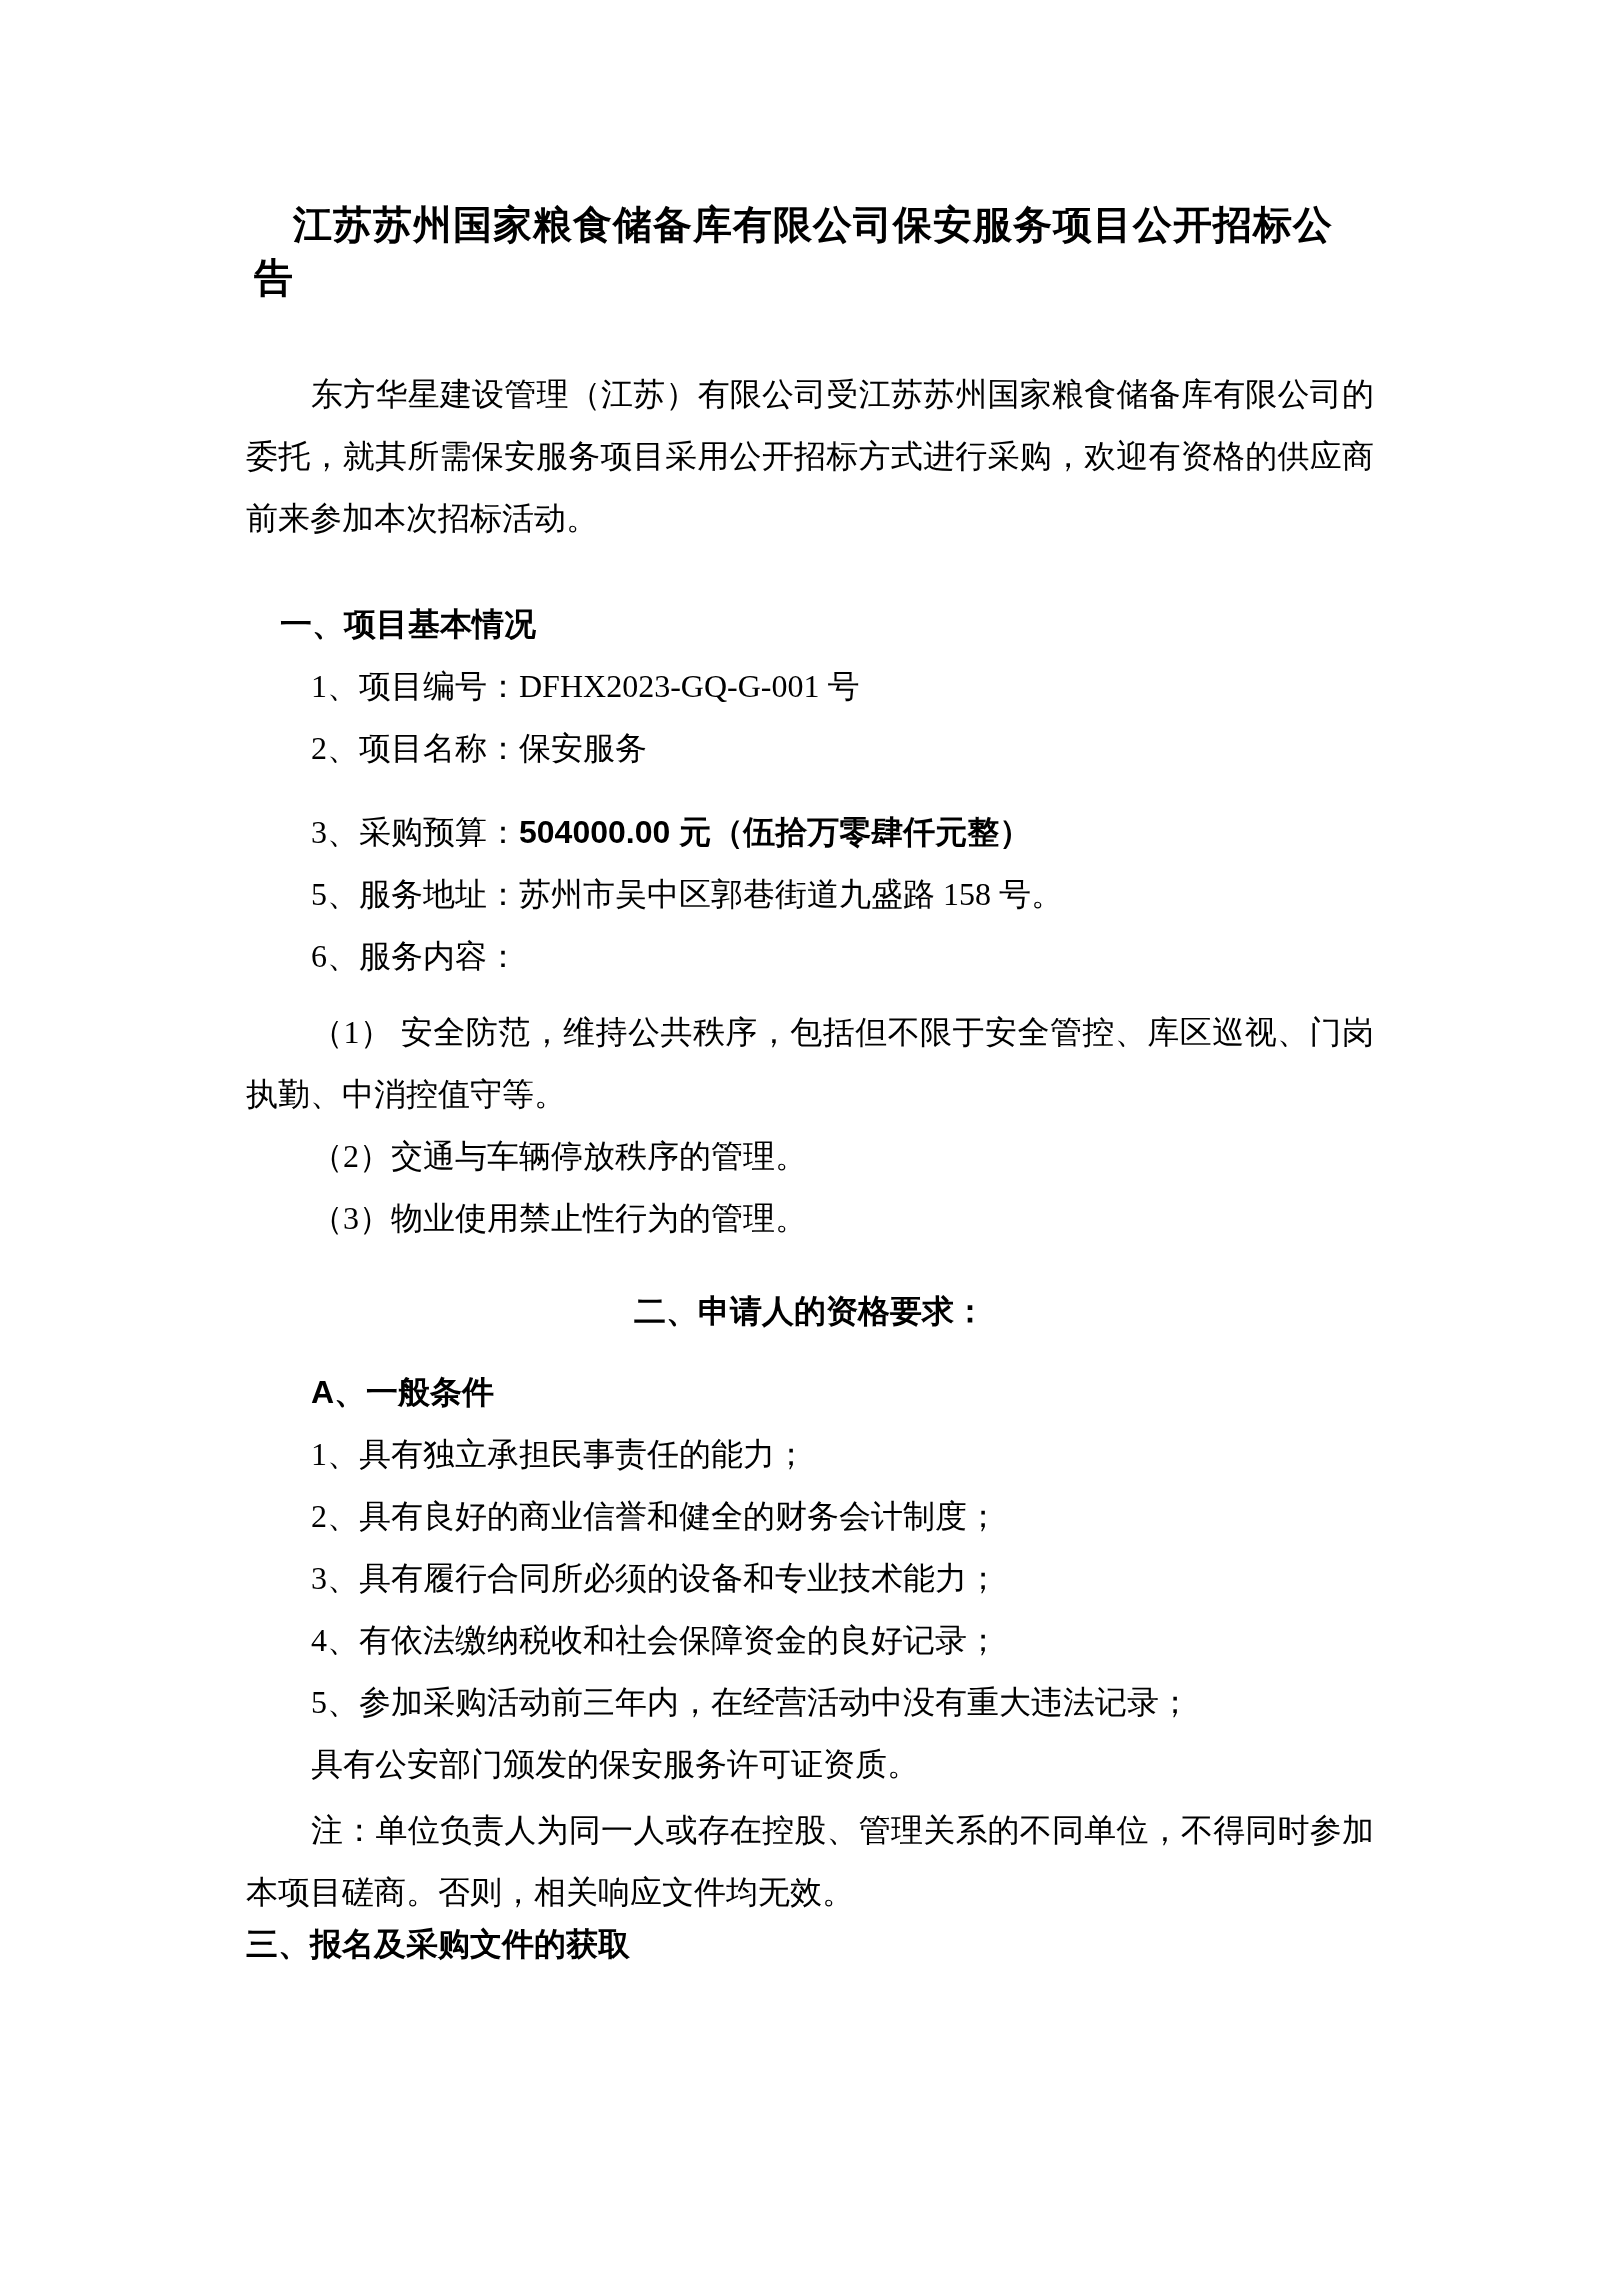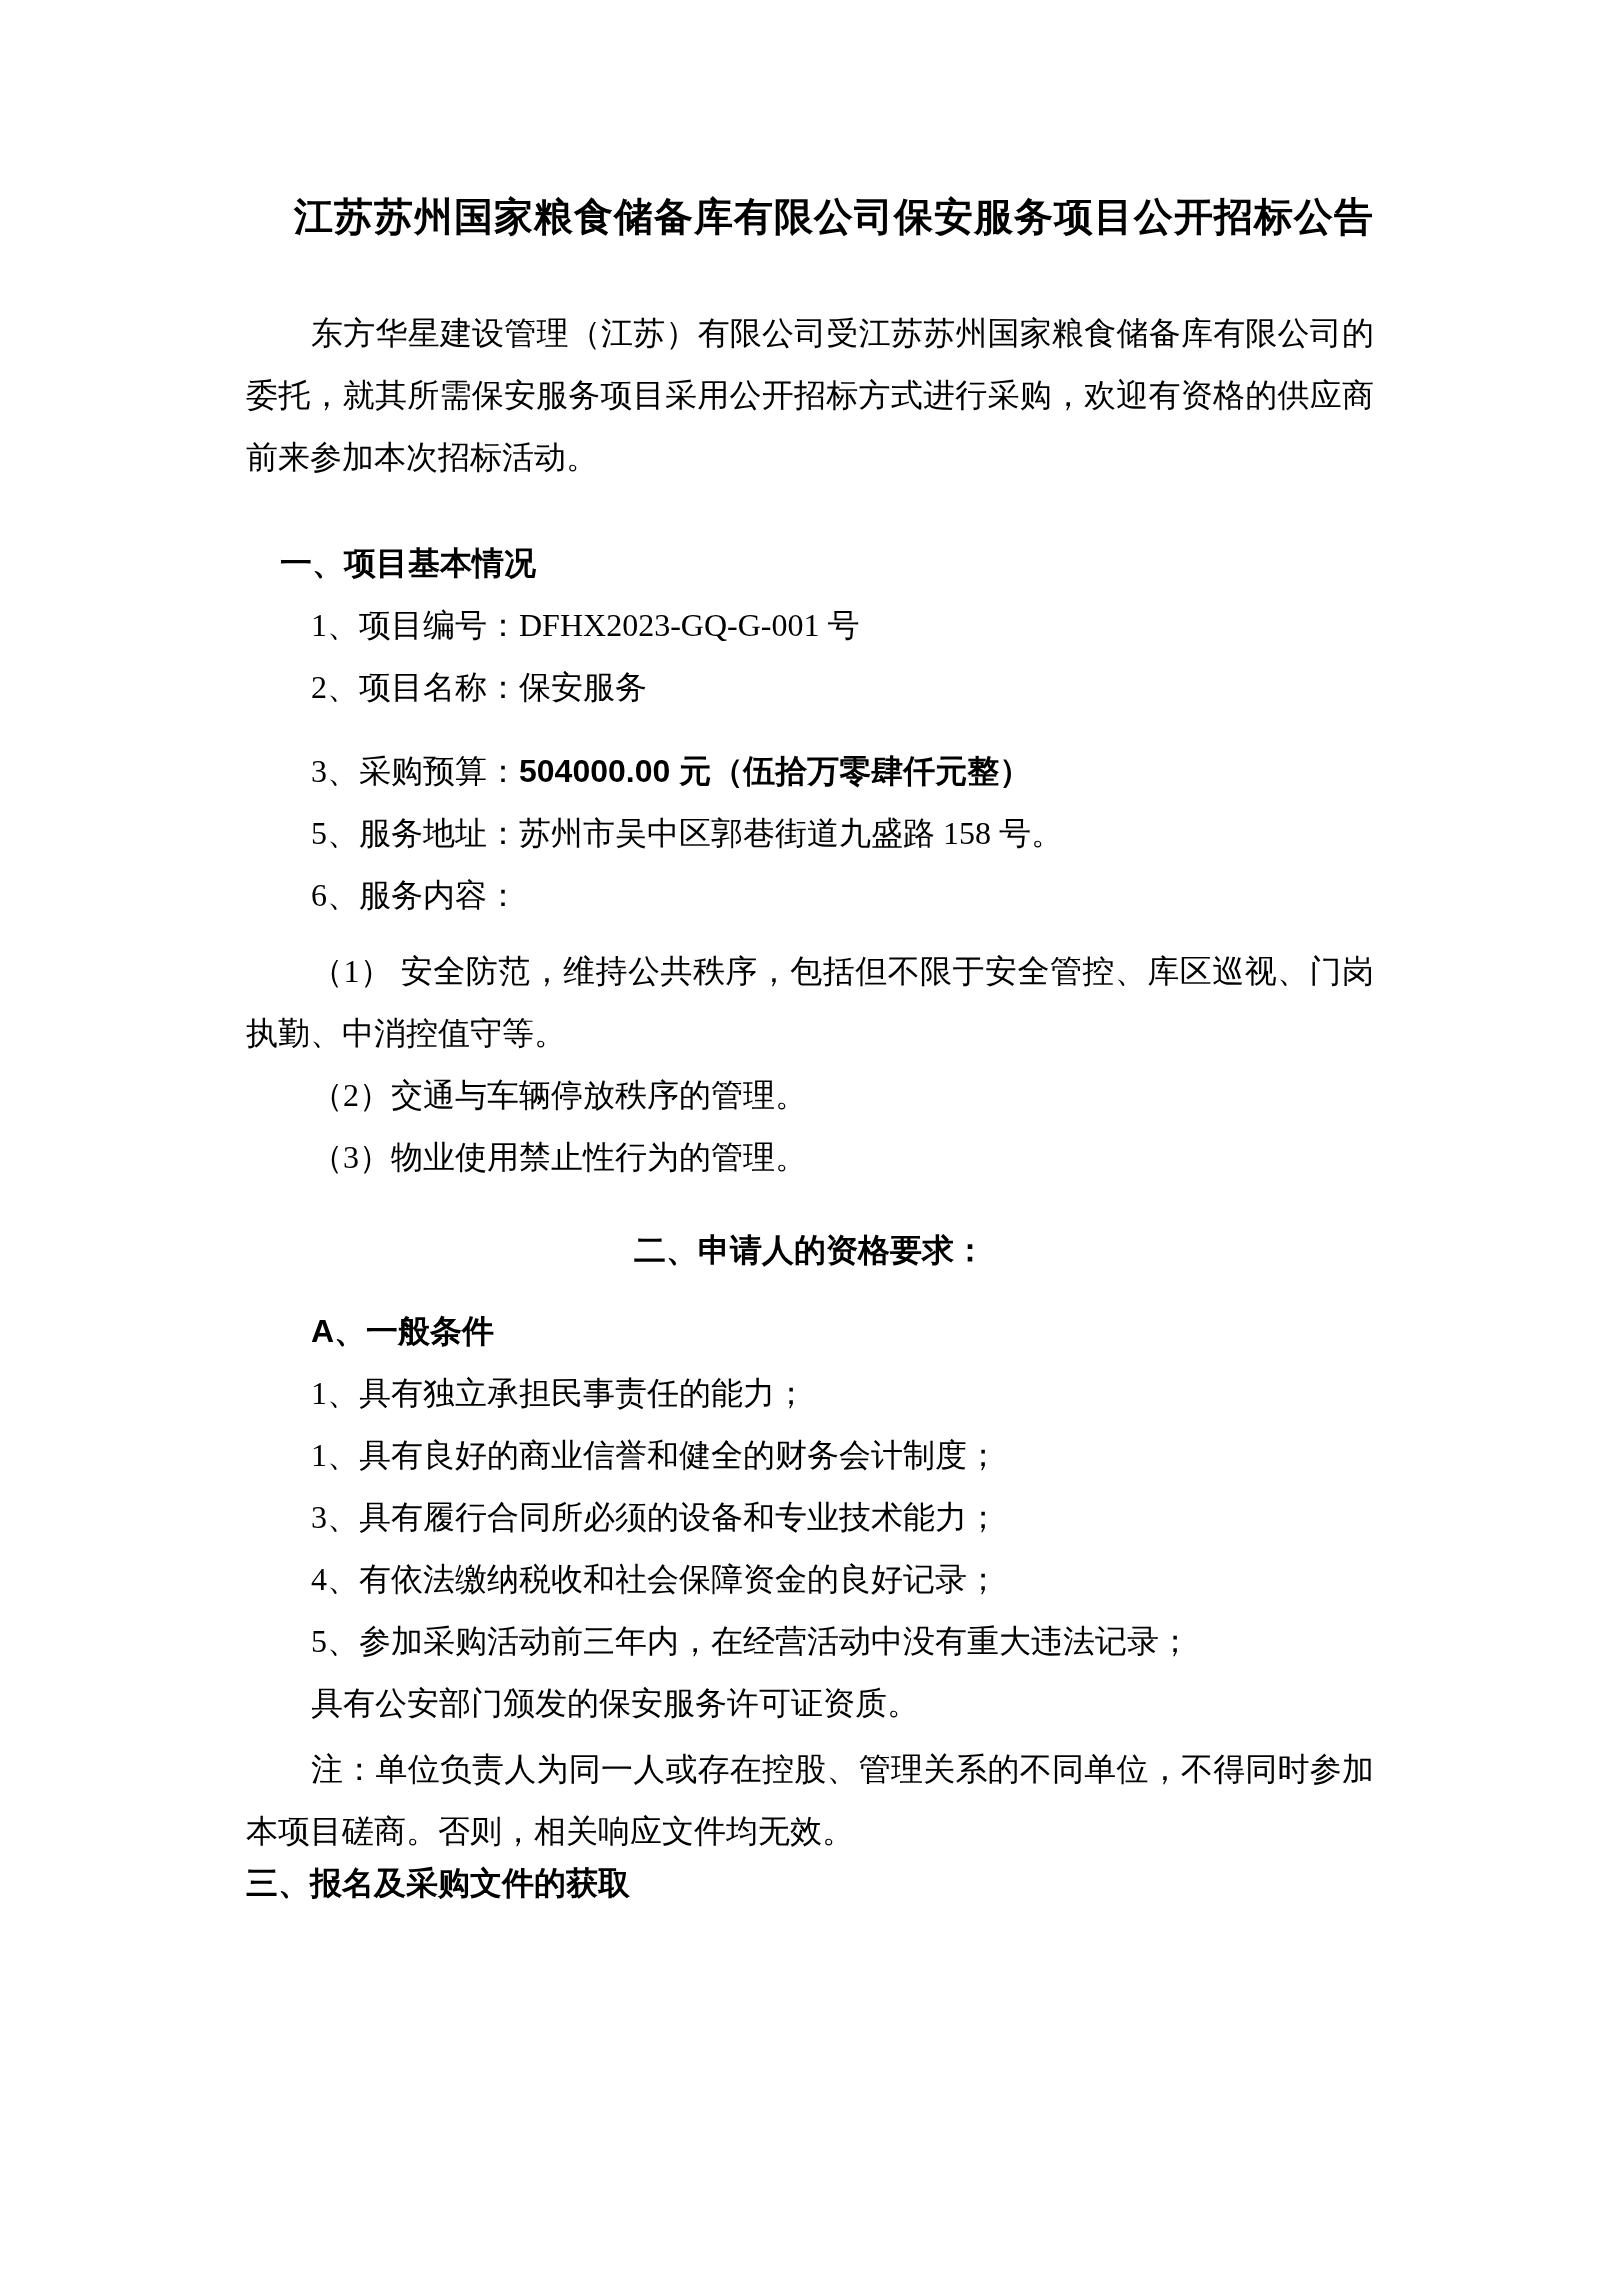--- a/index.html
+++ b/index.html
@@ -16,25 +16,25 @@
     font-family: "Liberation Serif", "DejaVu Serif", serif;
     font-size: 32px;
     line-height: 62px;
     overflow: hidden;
   }
   .content {
     box-sizing: border-box;
     padding: 190px 247px 0 246px;
   }
   .doc-title {
-    margin: 0;
+    margin: 8px;
     font-size: 39px;
     line-height: 53px;
     font-weight: bold;
-    text-align: right;
+    text-align: left;
     text-indent: 39px;
     letter-spacing: 1px;
   }
   p { margin: 0; }
   .jusify, .para {
     text-align: justify;
     text-indent: 65px;
   }
   .intro {
     margin-top: 59px;
@@ -91,21 +91,21 @@
     <p class="item">6、服务内容：</p>
 
     <p class="para content-para">（1） 安全防范，维持公共秩序，包括但不限于安全管控、库区巡视、门岗执勤、中消控值守等。</p>
     <p class="item">（2）交通与车辆停放秩序的管理。</p>
     <p class="item">（3）物业使用禁止性行为的管理。</p>
 
     <p class="bold-sans sec2-heading">二、申请人的资格要求：</p>
 
     <p class="bold-sans item general-heading">A、一般条件</p>
     <p class="item">1、具有独立承担民事责任的能力；</p>
-    <p class="item">1、具有良好的商业信誉和健全的财务会计制度；</p>
+    <p class="item">2、具有良好的商业信誉和健全的财务会计制度；</p>
     <p class="item">3、具有履行合同所必须的设备和专业技术能力；</p>
     <p class="item">4、有依法缴纳税收和社会保障资金的良好记录；</p>
     <p class="item">5、参加采购活动前三年内，在经营活动中没有重大违法记录；</p>
 
     <p class="item">具有公安部门颁发的保安服务许可证资质。</p>
 
     <p class="para note-para">注：单位负责人为同一人或存在控股、管理关系的不同单位，不得同时参加本项目磋商。否则，相关响应文件均无效。</p>
 
     <p class="bold-sans sec3-heading">三、报名及采购文件的获取</p>
 

